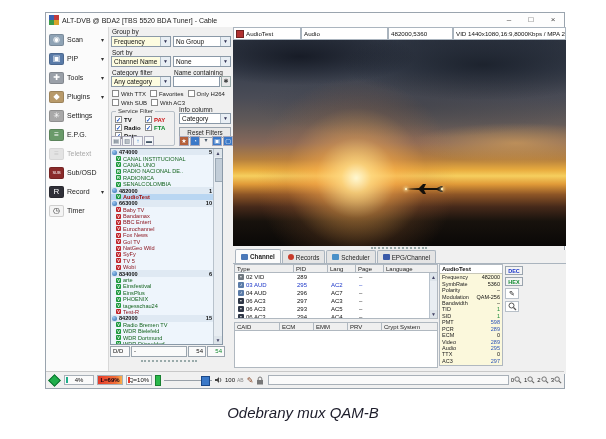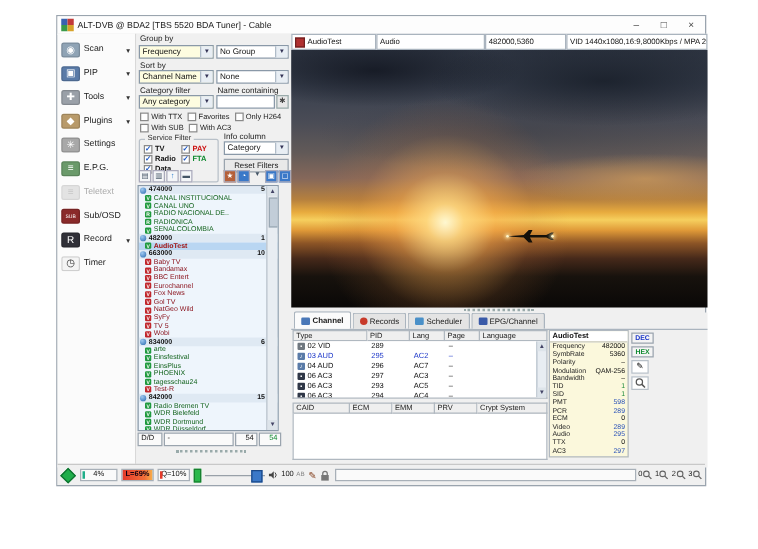--- a/index.html
+++ b/index.html
@@ -697,13 +697,14 @@
             </svg></div>
           <div class="zbtn">3<svg width="8" height="8" viewBox="0 0 9 9">
               <circle cx="3.5" cy="3.5" r="2.5" fill="none" stroke="#666" stroke-width="1"></circle>
               <line x1="5.5" y1="5.5" x2="8" y2="8" stroke="#666" stroke-width="1.2"></line>
             </svg></div>
         </span>
     </div>
 
   </div>
 
+  <div class="caption">Odebrany mux QAM-B</div>
 </div>
 
 </body></html>

